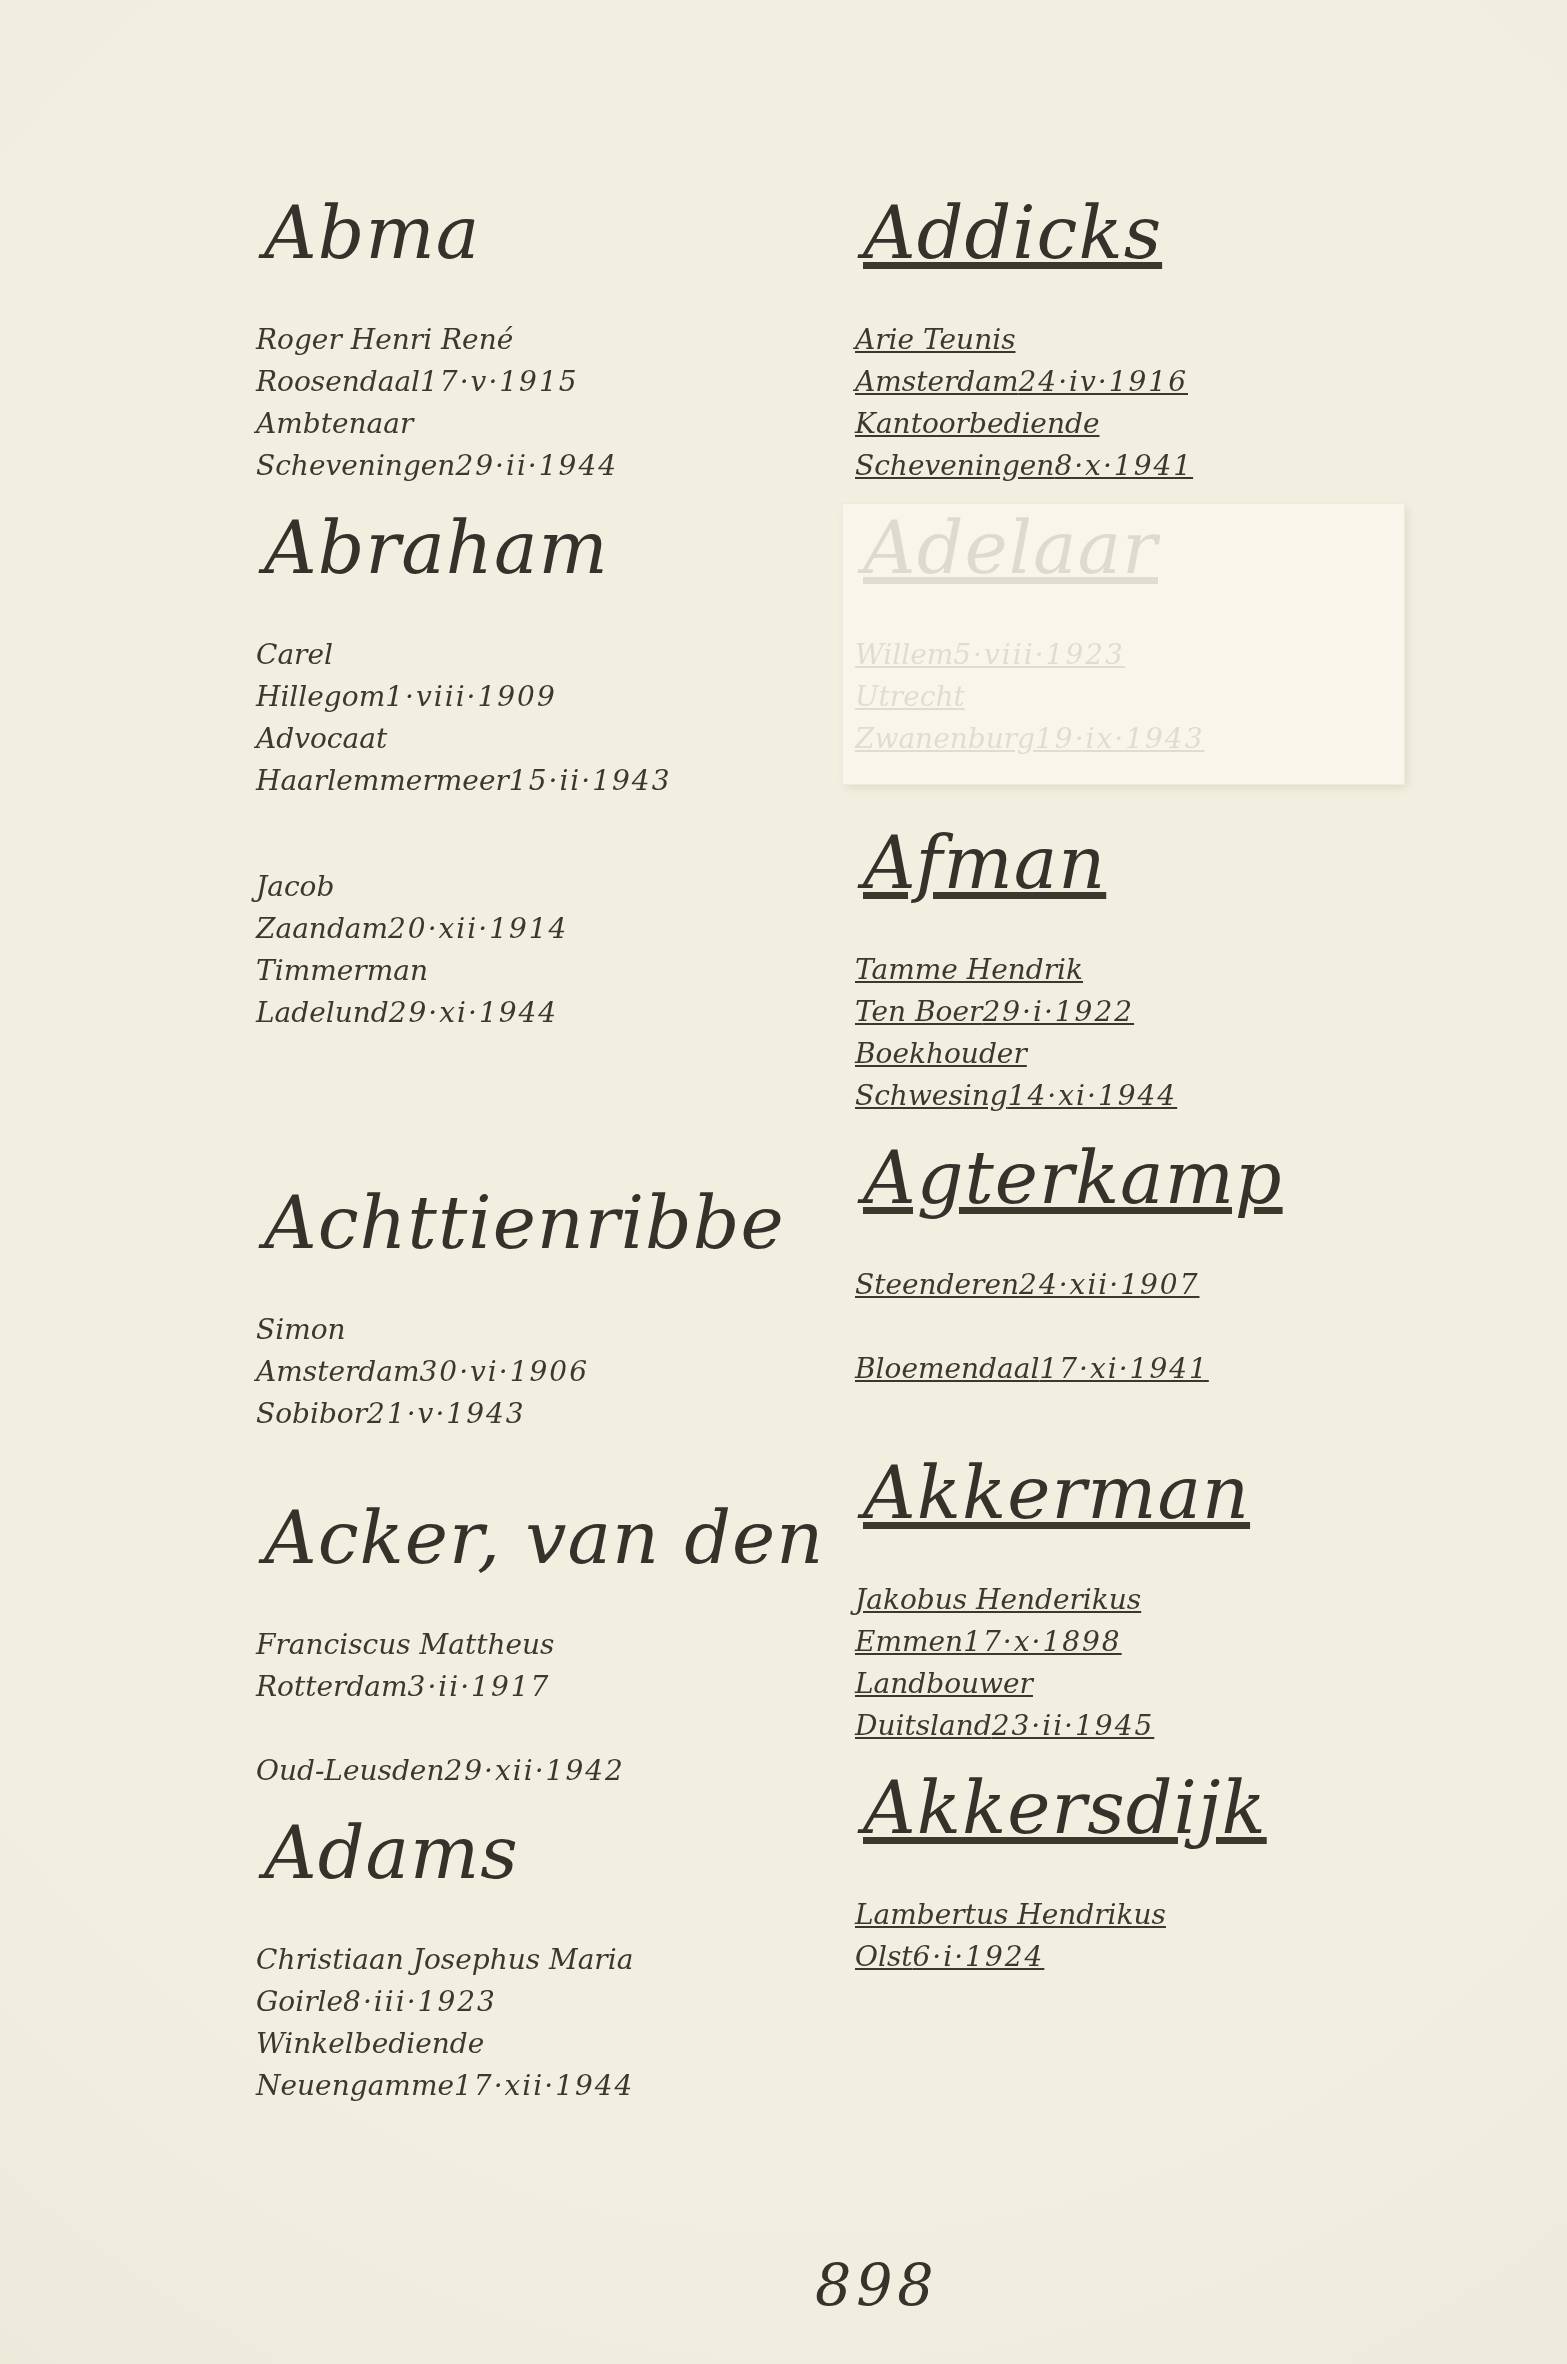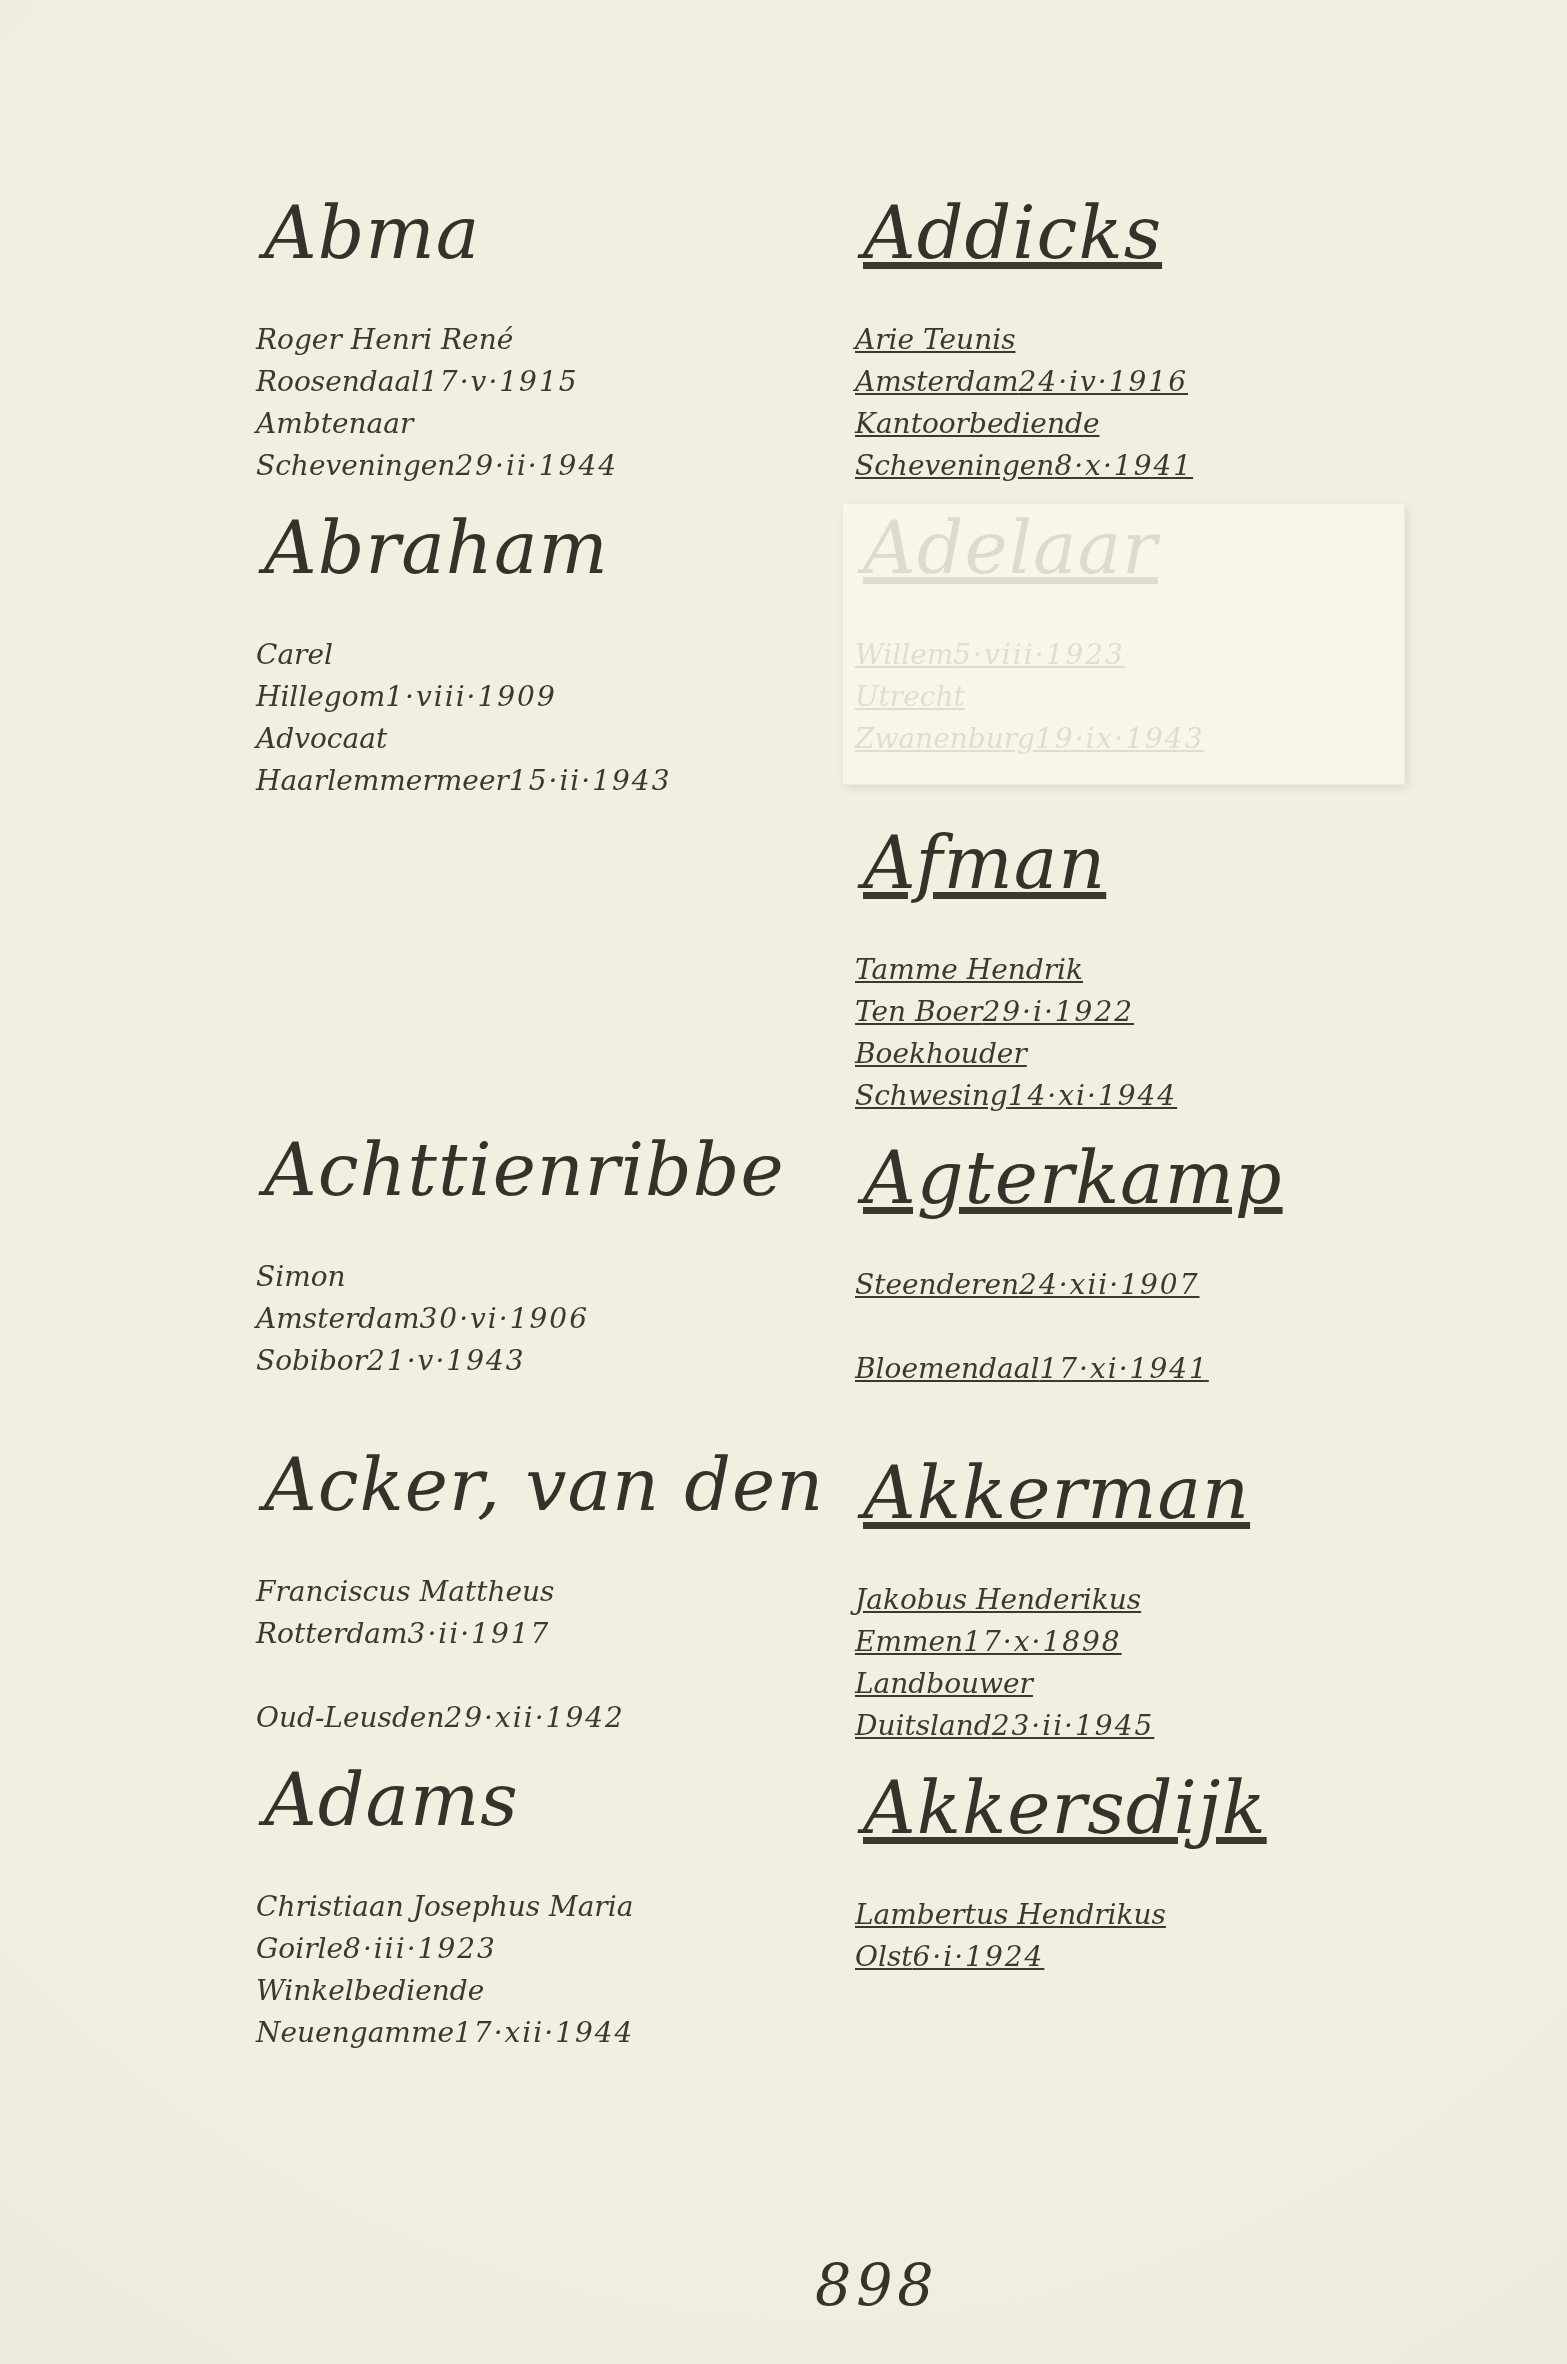--- a/index.html
+++ b/index.html
@@ -72,20 +72,38 @@
             <span>Advocaat</span>
             <span class="date"></span>
           </div>
           <div class="line">
             <span>Haarlemmermeer</span>
             <span class="date">15·ii·1943</span>
           </div>
         </div>
   </div>
       <div class="entry">
+    <div class="lines">
+          <div class="line">
+            <span>Jacob</span>
+            <span class="date"></span>
+          </div>
+          <div class="line">
+            <span>Zaandam</span>
+            <span class="date">20·xii·1914</span>
+          </div>
+          <div class="line">
+            <span>Timmerman</span>
+            <span class="date"></span>
+          </div>
+          <div class="line">
+            <span>Ladelund</span>
+            <span class="date">29·xi·1944</span>
+          </div>
+        </div>
   </div>
       <div class="entry">
     <h2 class="surname">Achttienribbe</h2>
     <div class="lines">
           <div class="line">
             <span>Simon</span>
             <span class="date"></span>
           </div>
           <div class="line">
             <span>Amsterdam</span>

